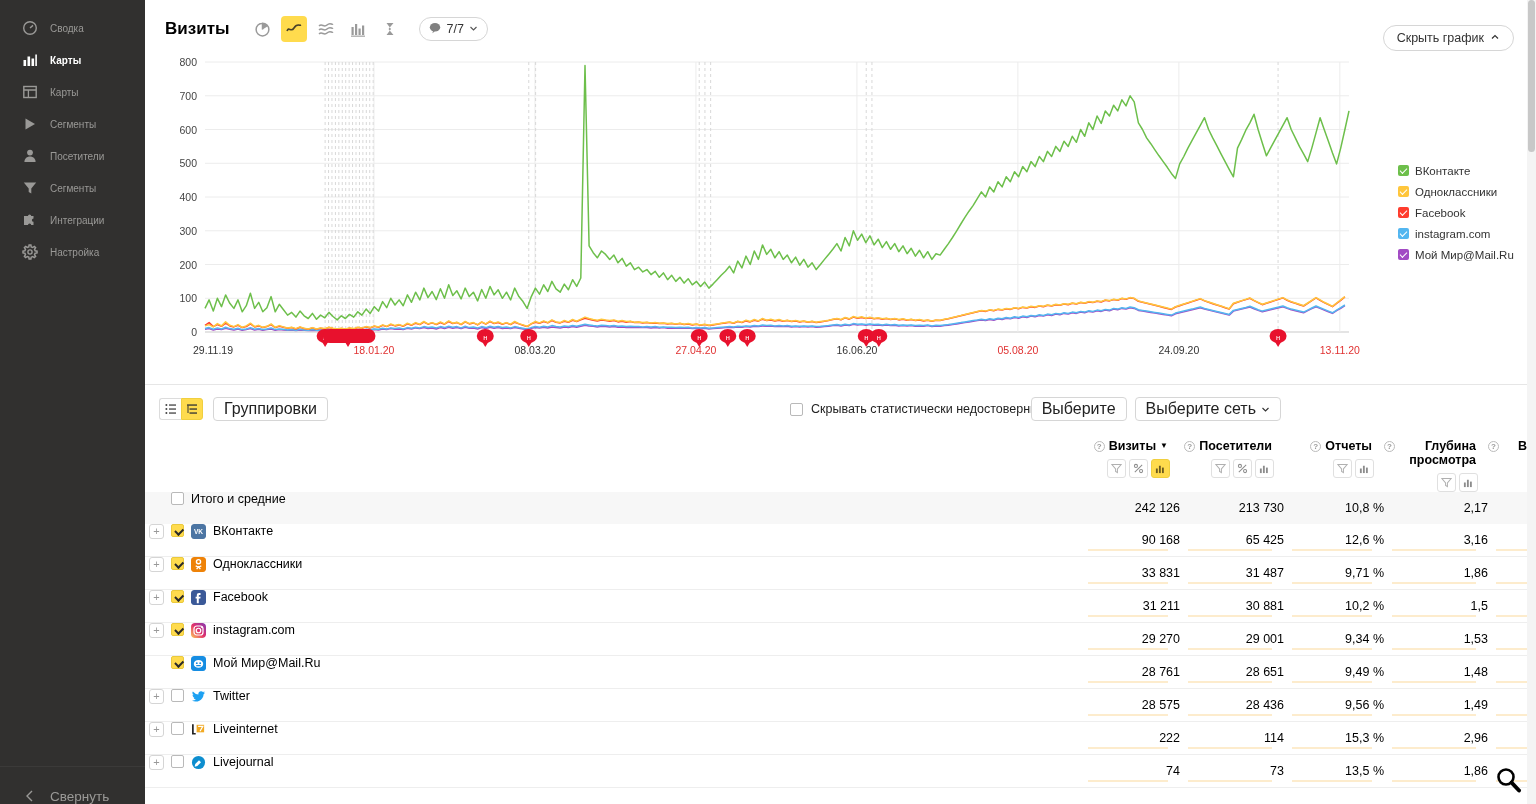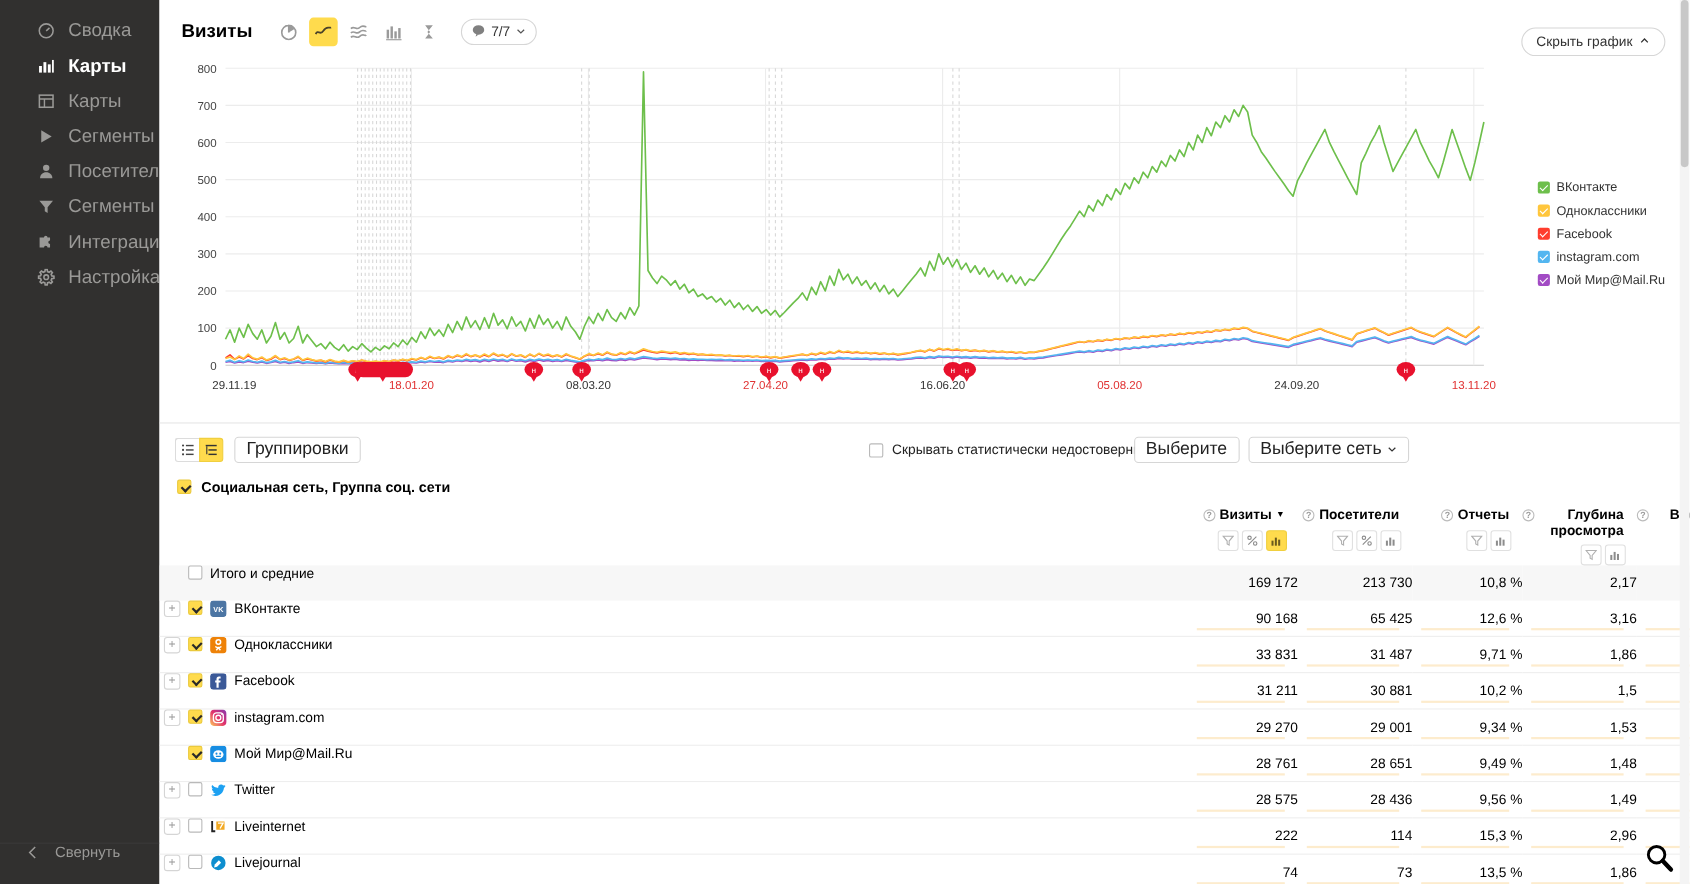--- a/index.html
+++ b/index.html
@@ -13,28 +13,28 @@
   
   .sidebar {
     width: 145px; height: 804px; background: #31302f;
     display: flex; flex-direction: column; flex: 0 0 145px;
     position: relative;
   }
   .nav { padding-top: 12px; }
   .nav-item {
     display: flex; align-items: center; gap: 12px;
     height: 32px; padding: 0 0 0 22px; color: #9a9997;
-    font-size: 17px; cursor: pointer; user-select: none; margin-left: 12px;
+    font-size: 10px; cursor: pointer; user-select: none;
   }
   .nav-item.active { color: #fff; font-weight: bold; }
   .nav-ico { width: 16px; height: 16px; display: block; flex: 0 0 16px; }
   .nav-ico svg { display: block; }
   .collapse {
     position: absolute; bottom: 0; left: 0; width: 145px; height: 38px;
-    display: flex; align-items: flex-start; gap: 12px; padding-left: 22px;
+    display: flex; align-items: flex-end; gap: 12px; padding-left: 22px;
     color: #9a9997; font-size: 13.5px; cursor: pointer;
     border-top: 1px solid #3b3a39;
   }
 
   
   .main { flex: 1; height: 804px; position: relative; background: #fff;
           overflow: hidden; }
 
   
   .chart-panel { padding: 0 12px 0 14px; position: relative; }
@@ -513,24 +513,20 @@
             <span>Выберите сеть</span>
             <span>
               <svg width="9" height="9" viewBox="0 0 9 9">
                   <path d="M1.5 3 L4.5 6 L7.5 3" stroke="#333" stroke-width="1.1" fill="none"></path>
                 </svg>
             </span>
           </div>
         </div>
       </div>
 
-      <div class="tbl-head-title">
-        <span class="chk on"></span>
-        <span>Социальная сеть, Группа соц. сети</span>
-      </div>
 
       <table class="grid">
         <colgroup>
           <col class="col-name">
             <col class="col-m">
             <col class="col-m2">
           <col class="col-m">
             <col class="col-m2">
             <col class="col-m">
         </colgroup>
@@ -643,21 +639,21 @@
           </thead>
         <tbody id="tbody">
             <tr class="totals">
   <td>
                 <div class="name-cell">
                   <span class="plus hidden"></span>
     <span class="chk"></span>
     <span class="rowlabel">Итого и средние</span>
                 </div>
               </td>
-  <td class="tot-num">169 172</td>
+  <td class="tot-num">242 126</td>
   <td class="tot-num">213 730</td>
   <td class="tot-num">10,8 %</td>
   <td class="tot-num">2,17</td>
   <td class="tot-num">1:52</td>
             </tr>
             <tr class="row">
     <td>
                 <div class="name-cell">
 
       <span class="plus">+</span>

